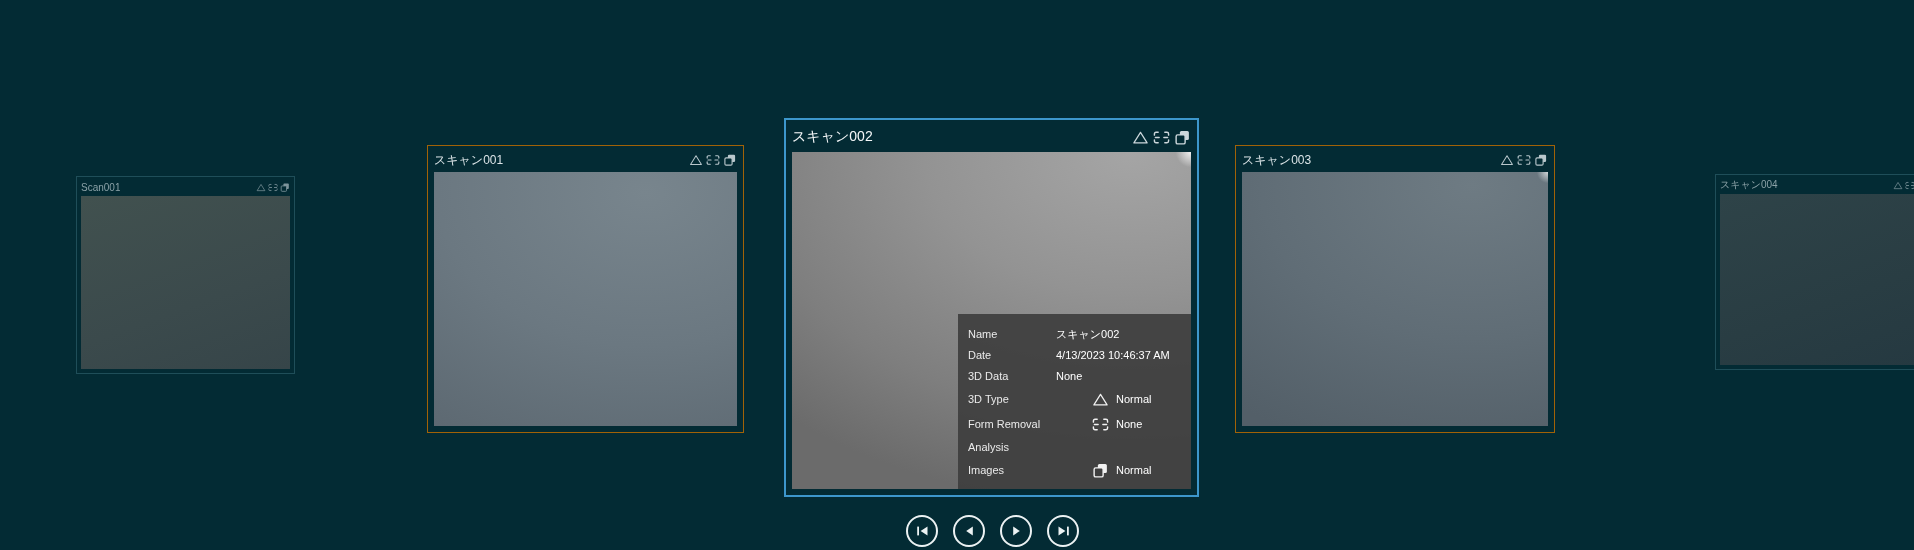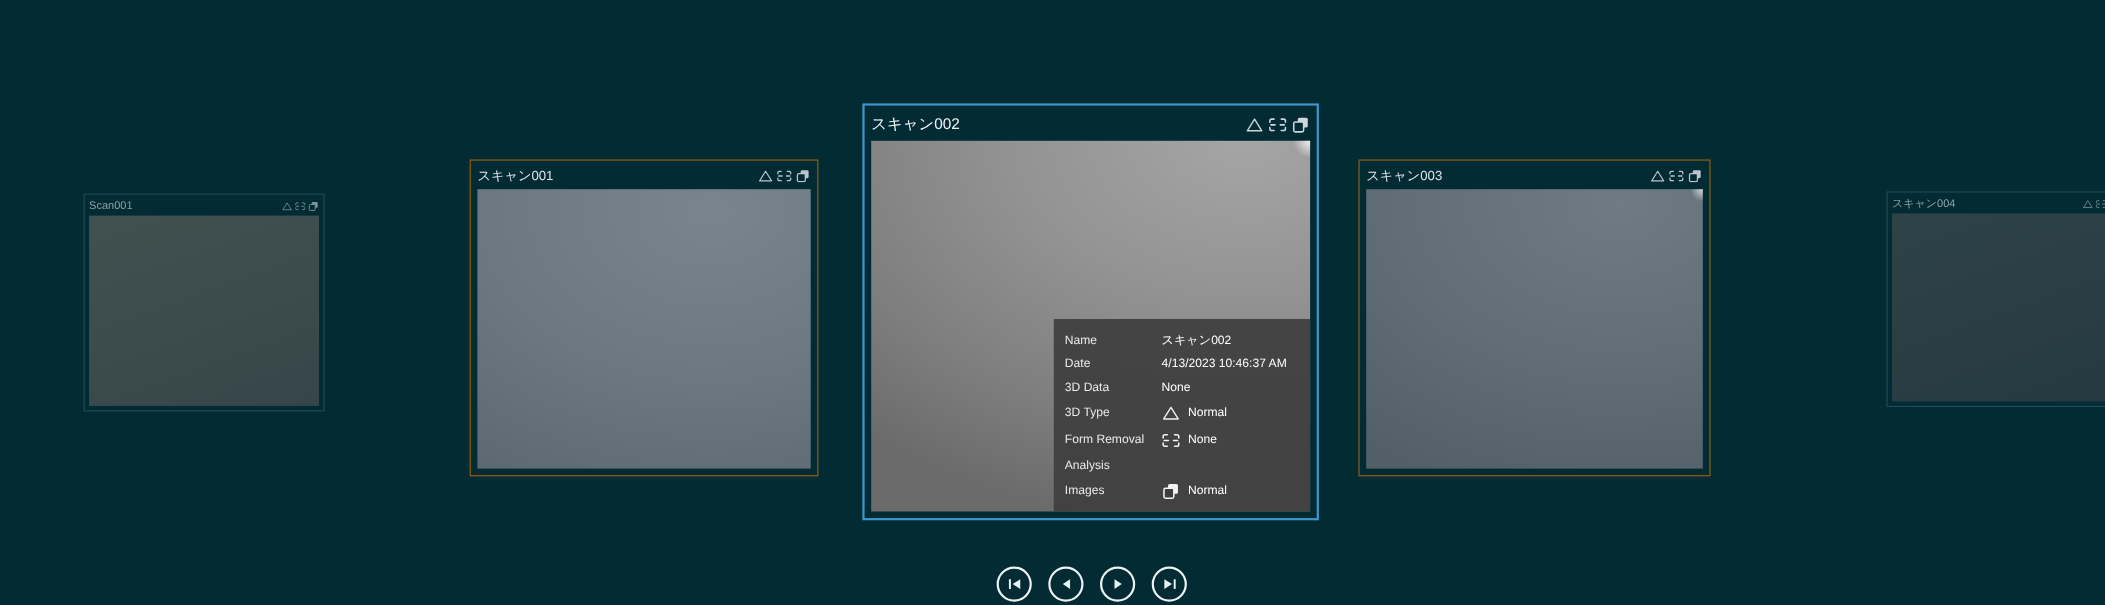--- a/index.html
+++ b/index.html
@@ -12,21 +12,21 @@
   .stage{position:relative;width:1914px;height:550px;}
 
   
   .card{
     position:absolute;box-sizing:border-box;
     border:1px solid #a16207;background:transparent;
     display:flex;flex-direction:column;
   }
   .card-1{left:76px;top:176px;width:219px;height:198px;padding:3px 4px 4px 4px;border-color:#1f4e59;}
   .card-2{left:427px;top:145px;width:317px;height:288px;padding:4px 6px 6px 6px;}
-  .card-3{left:784px;top:94px;width:415px;height:379px;padding:4px 6px 6px 6px;border:2px solid #3d97cc;}
+  .card-3{left:784px;top:118px;width:415px;height:379px;padding:4px 6px 6px 6px;border:2px solid #3d97cc;}
   .card-4{left:1235px;top:145px;width:320px;height:288px;padding:4px 6px 6px 6px;text-align:center;}
   .card-5{left:1683px;top:174px;width:217px;height:196px;padding:3px 4px 4px 4px;border-color:#1f4e59;margin-left:32px;}
 
   .card-header{display:flex;align-items:center;justify-content:space-between;flex:0 0 auto;}
   .card-1 .card-header,.card-5 .card-header{height:14px;}
   .card-2 .card-header,.card-4 .card-header{height:20px;}
   .card-3 .card-header{height:26px;}
 
   .card-title{white-space:nowrap;overflow:hidden;}
   .card-1 .card-title,.card-5 .card-title{font-size:10px;color:#8ba1a7;}
@@ -63,21 +63,21 @@
 
   
   .info-panel{
     position:absolute;right:0;bottom:0;width:233px;height:175px;
     background:rgba(62,62,62,.93);
     box-sizing:border-box;padding:10px 6px 0 10px;
     color:#f0f0f0;font-size:11px;line-height:1.1;
     --hole:#3e3e3e;
   }
   .ip-row{display:flex;align-items:center;min-height:21px;}
-  .ip-row.has-icon{min-height:25px;}
+  .ip-row.has-icon{min-height:25px;gap:36px;}
   .ip-label{flex:0 0 88px;color:#eaeaea;}
   .ip-value{display:flex;align-items:center;gap:7px;color:#ffffff;}
   .ip-value svg{display:block;width:17px;height:15px;color:#f2f2f2;}
 
   
   .nav{position:absolute;left:906px;top:515px;display:flex;gap:15px;}
   .nav-btn{
     width:32px;height:32px;border-radius:50%;
     border:2px solid #ecf2f3;background:transparent;
     display:flex;align-items:center;justify-content:center;

